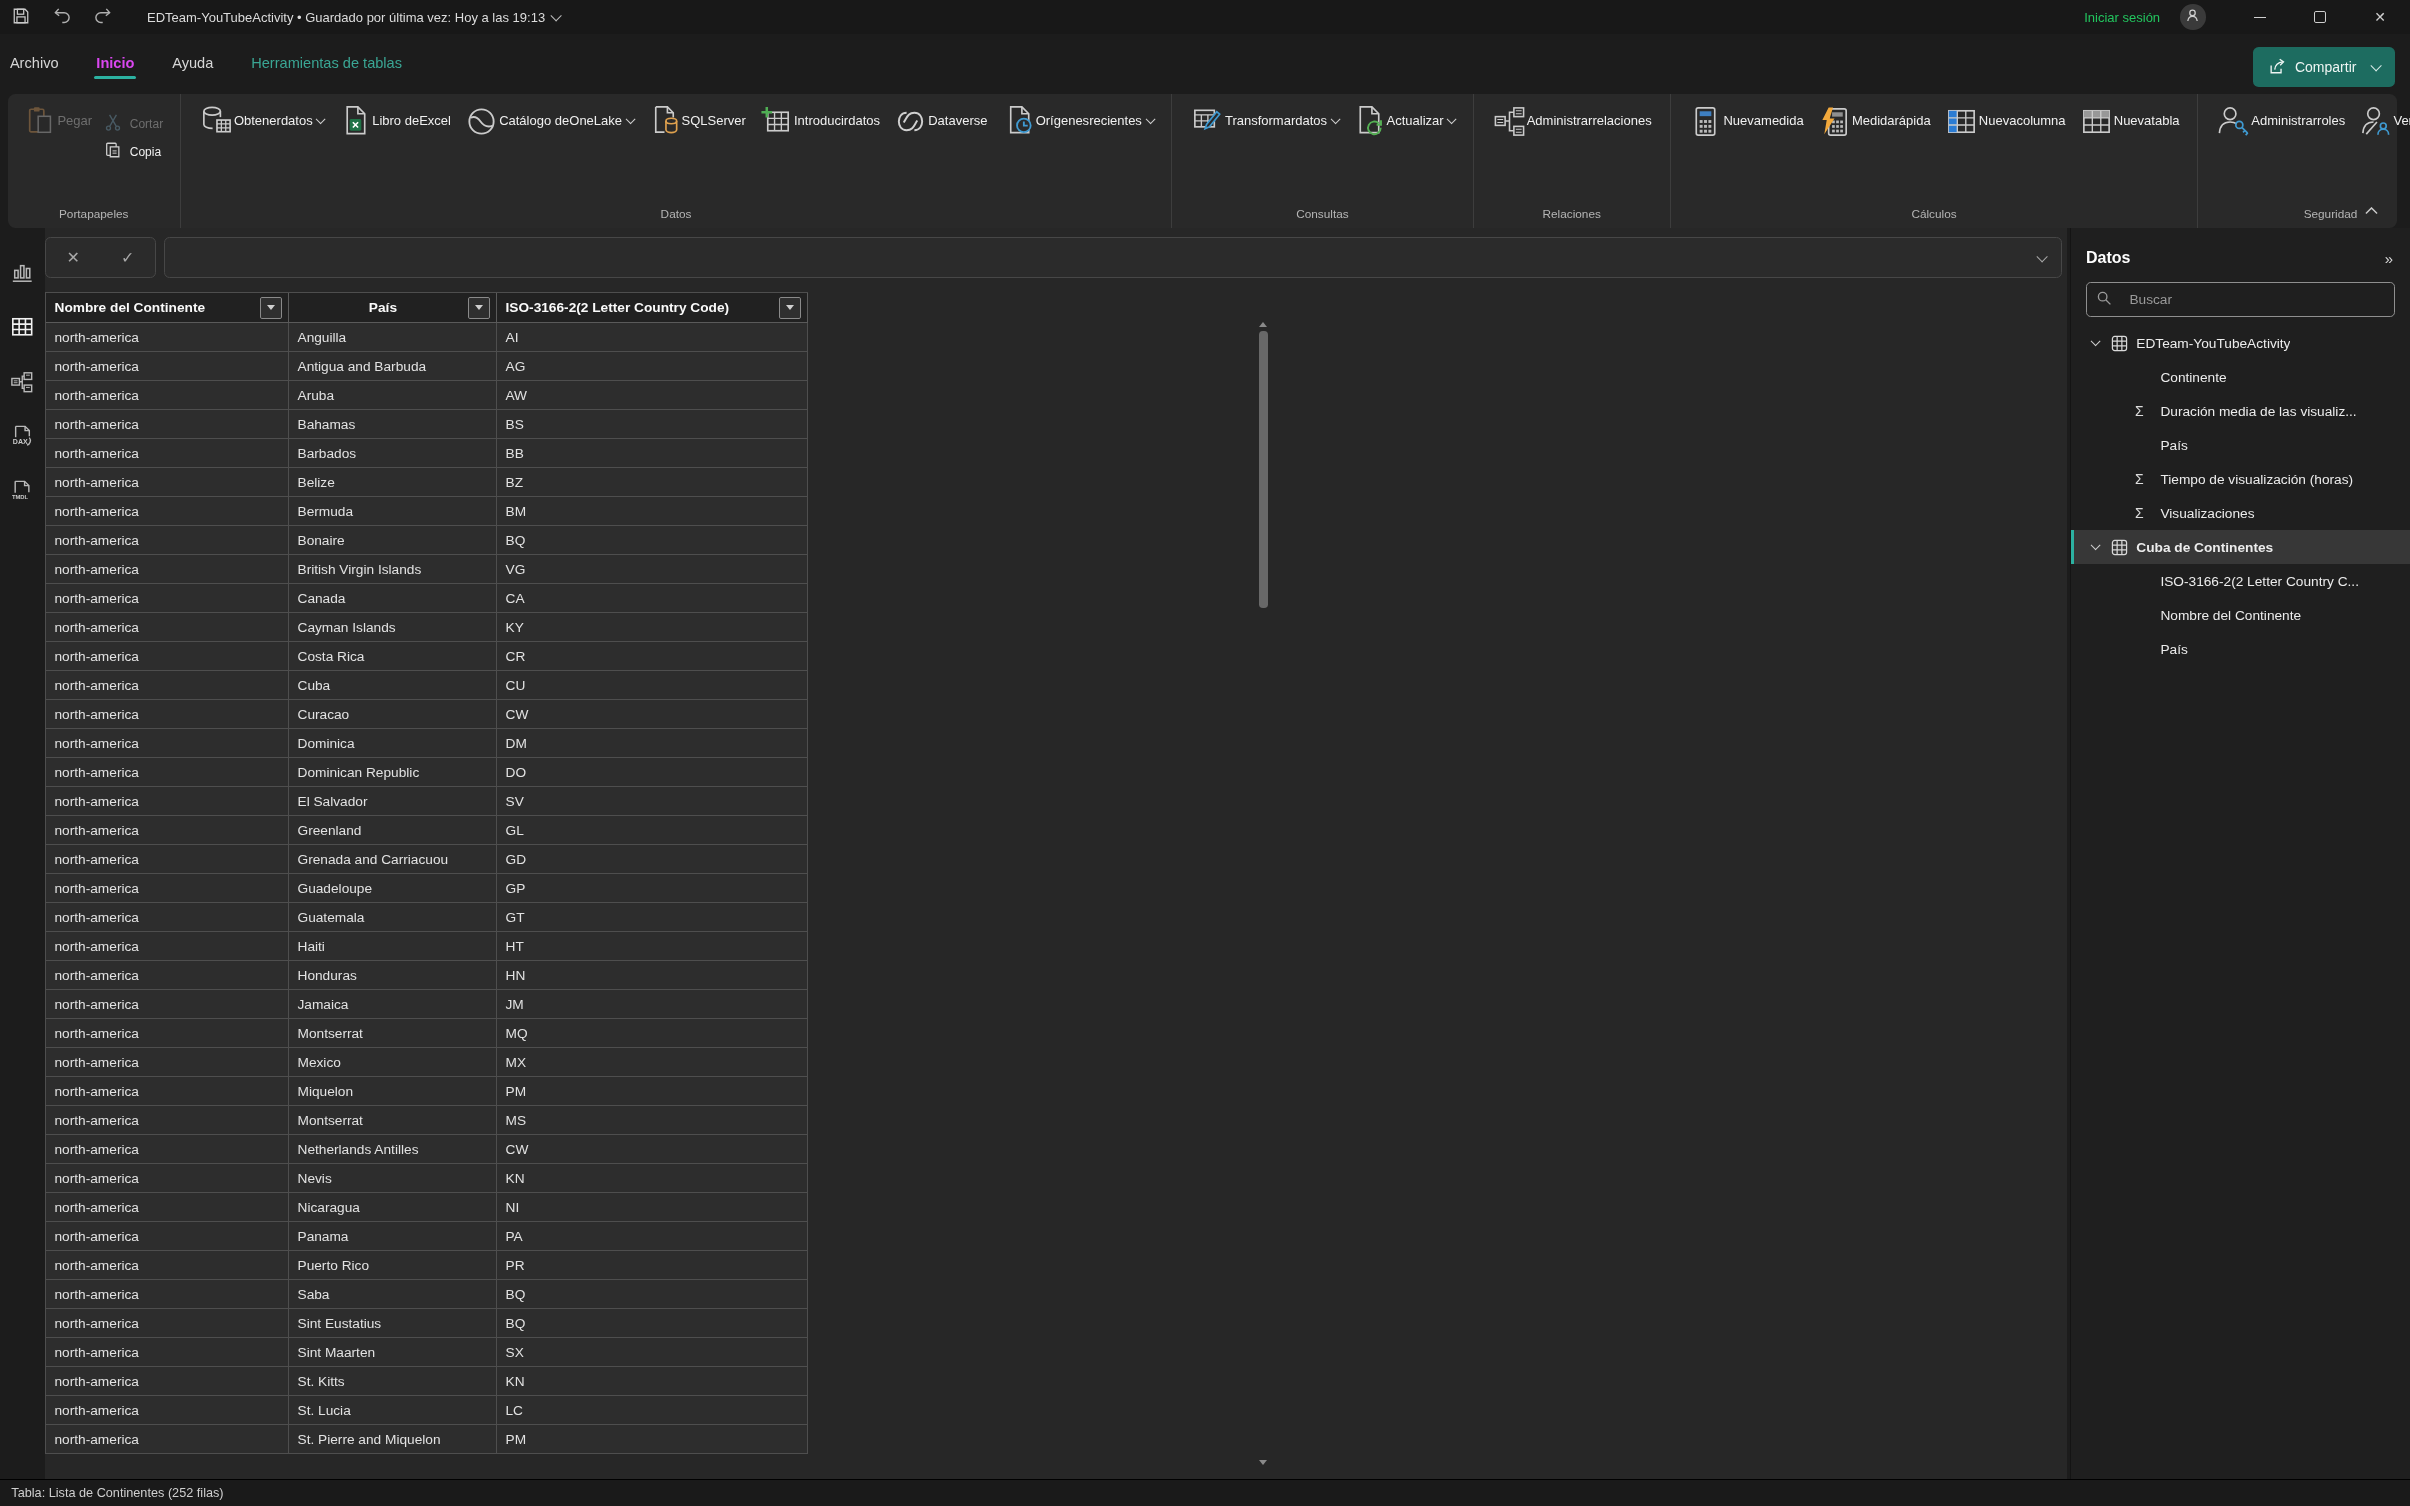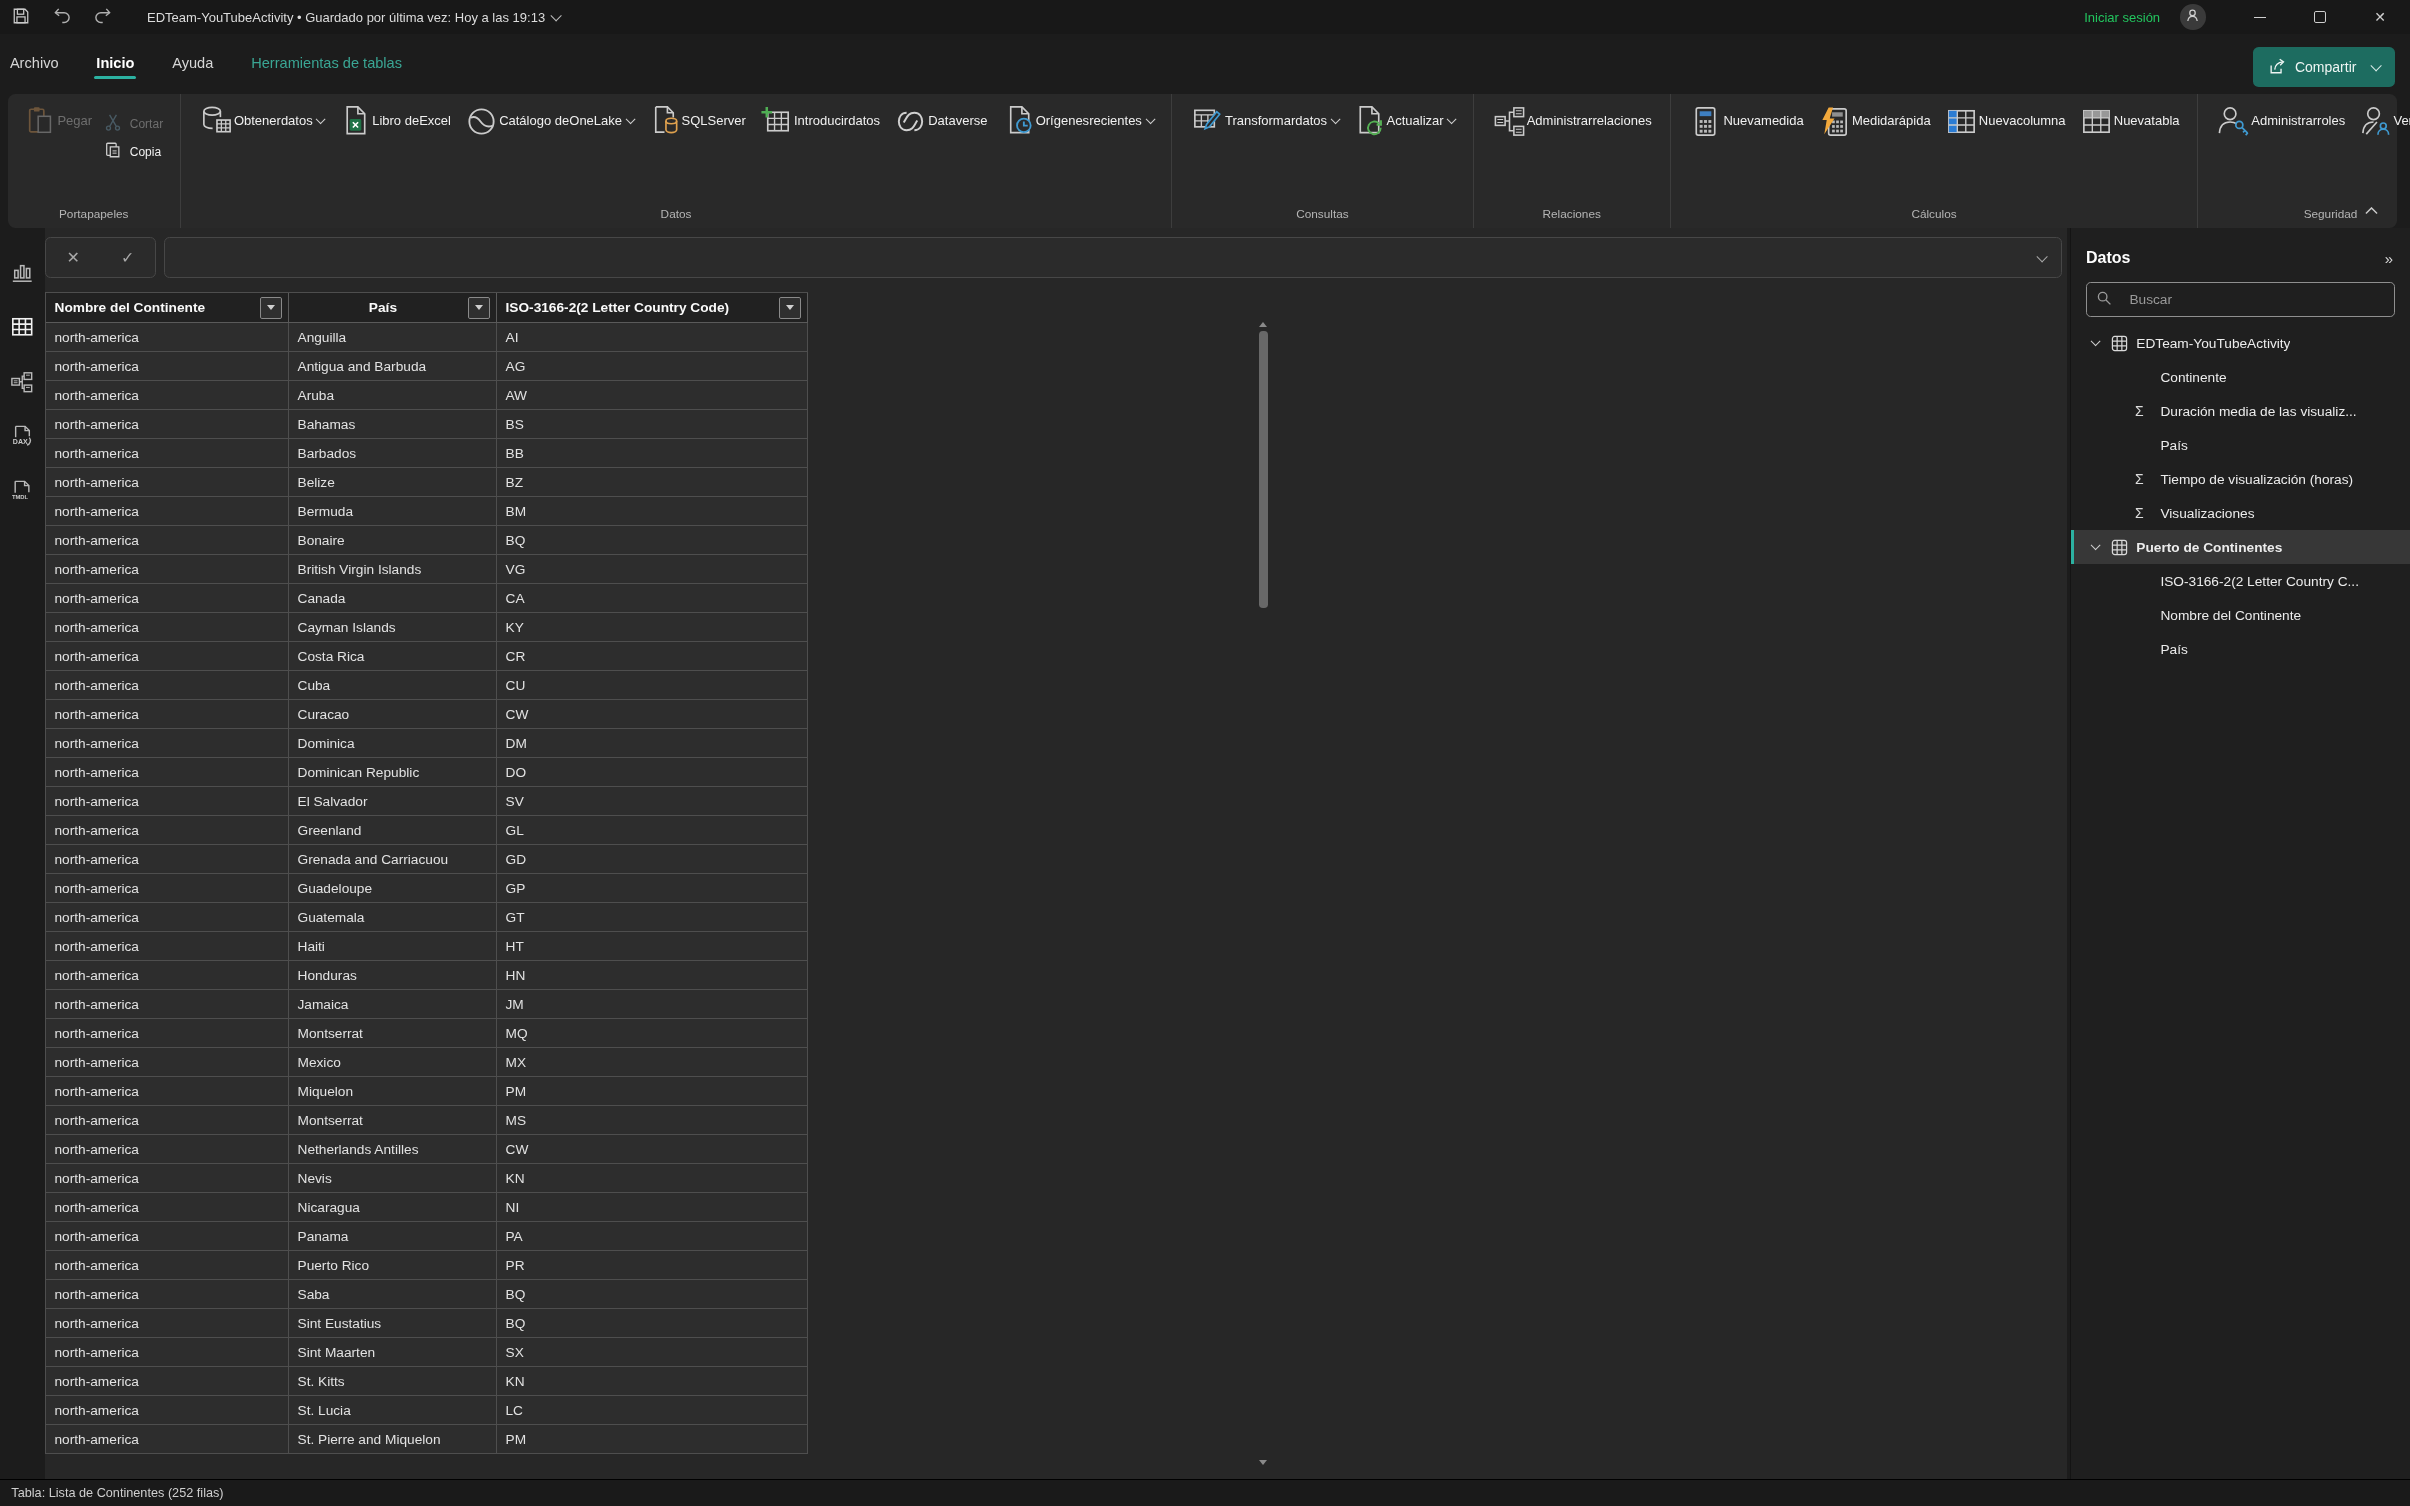--- a/index.html
+++ b/index.html
@@ -12,21 +12,21 @@
   .chev{display:inline-block;width:6.6px;height:6.6px;border-left:1.5px solid currentColor;border-bottom:1.5px solid currentColor;transform:rotate(-45deg);margin-left:6.6px;margin-bottom:1.9px;}
   #tb-right{margin-left:auto;display:flex;align-items:center;height:34px;}
   #signin-label{font-size:13px;color:#22c55e;margin-right:20px;}
   #avatar{width:25.4px;height:25.4px;border-radius:50%;background:#3a3a3a;display:flex;align-items:center;justify-content:center;margin-right:24.5px;}
   .winbtn{width:60px;height:34px;display:flex;align-items:center;justify-content:center;color:#cfcfcf;font-size:14px;}
   #max-btn span{display:inline-block;width:10.4px;height:10.4px;border:1.3px solid #cfcfcf;border-radius:1.9px;}
   #min-btn span{display:inline-block;width:11.3px;border-top:1.5px solid #cfcfcf;}
   
   #menubar{position:absolute;top:34px;left:0;right:0;height:60px;background:#1c1c1c;display:flex;align-items:center;padding-left:8px;}
   .menu-tab{font-size:14.6px;color:#d6d6d6;margin-right:34px;padding:7.5px 1.9px 9.4px;position:relative;}
-  .menu-tab.active{color:#ffffff;font-weight:bold;}
+  .menu-tab.active{color:#d946ef;font-weight:bold;}
   .menu-tab.active::after{content:"";position:absolute;left:0;right:0;bottom:1.9px;height:2.8px;border-radius:1.9px;background:var(--accent);}
   .menu-tab.contextual{color:var(--ctx);}
   #share-btn{position:absolute;right:15px;top:13px;height:40px;border-radius:5.6px;background:var(--sharebg);
     display:flex;align-items:center;padding:0 15px;color:#eef5f3;font-size:14px;}
   #share-btn .lbl{margin:0 9.4px 0 8.5px;}
   
   #ribbon{position:absolute;top:94px;left:7.5px;right:13px;height:134px;background:#292929;border-radius:7.5px;display:flex;}
   .rgroup{display:flex;flex-direction:column;position:relative;padding:0 3.8px;}
   .rgroup + .rgroup{border-left:0.9px solid #3d3d3d;}
   .rbuttons{flex:1;display:flex;align-items:flex-start;padding:6.6px 7.5px 0;}
@@ -786,21 +786,21 @@
         <span class="tree-label">Visualizaciones</span>
       </div>
       <div class="tree-row tree-parent sel">
         <span class="chev"></span>
         <span class="ticon">
           <svg width="17" height="17" viewBox="0 0 18 18" fill="none" stroke="#d9d9d9" stroke-width="1.3">
             <rect x="1.5" y="1.5" width="15" height="15" rx="2.5"></rect>
             <path d="M1.5 6.5 h15 M1.5 11.5 h15 M6.5 1.5 v15 M11.5 1.5 v15"></path>
           </svg>
         </span>
-        <span class="tree-label" style="font-weight: bold;">Puerto de Continentes</span>
+        <span class="tree-label" style="font-weight: bold;">Cuba de Continentes</span>
       </div>
       <div class="tree-row tree-child">
         <span class="nosigma"></span>
         <span class="tree-label">ISO-3166-2(2 Letter Country C...</span>
       </div>
       <div class="tree-row tree-child">
         <span class="nosigma"></span>
         <span class="tree-label">Nombre del Continente</span>
       </div>
       <div class="tree-row tree-child">

